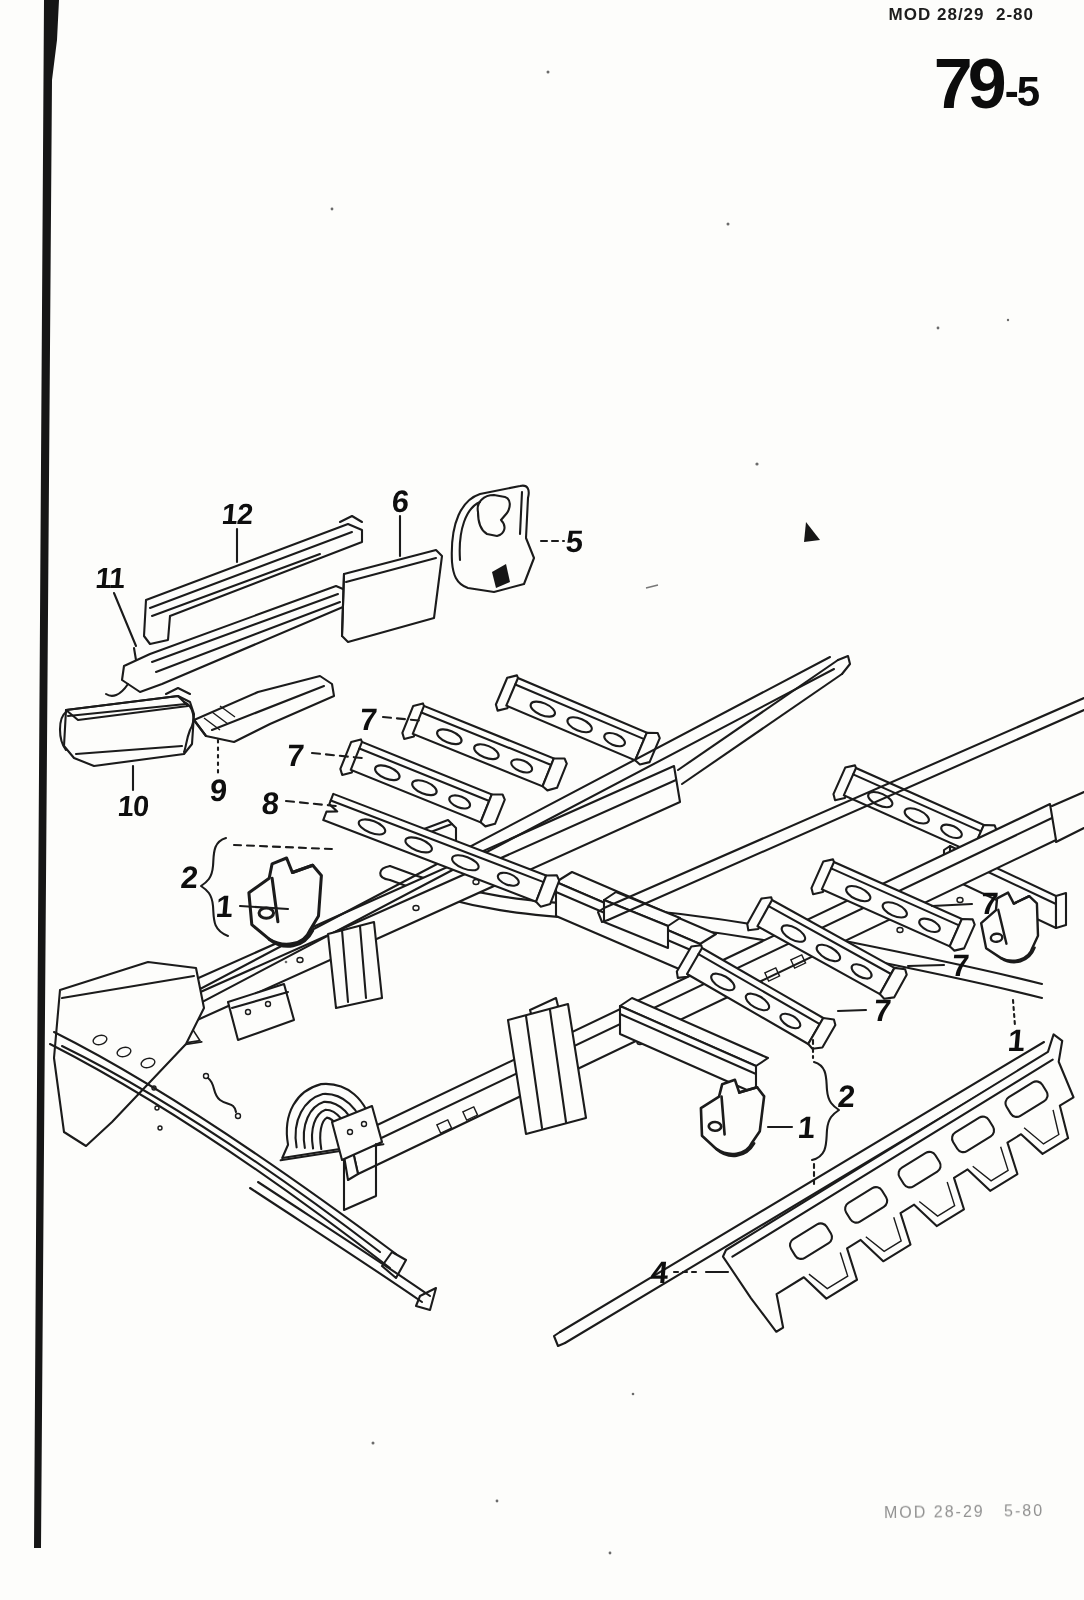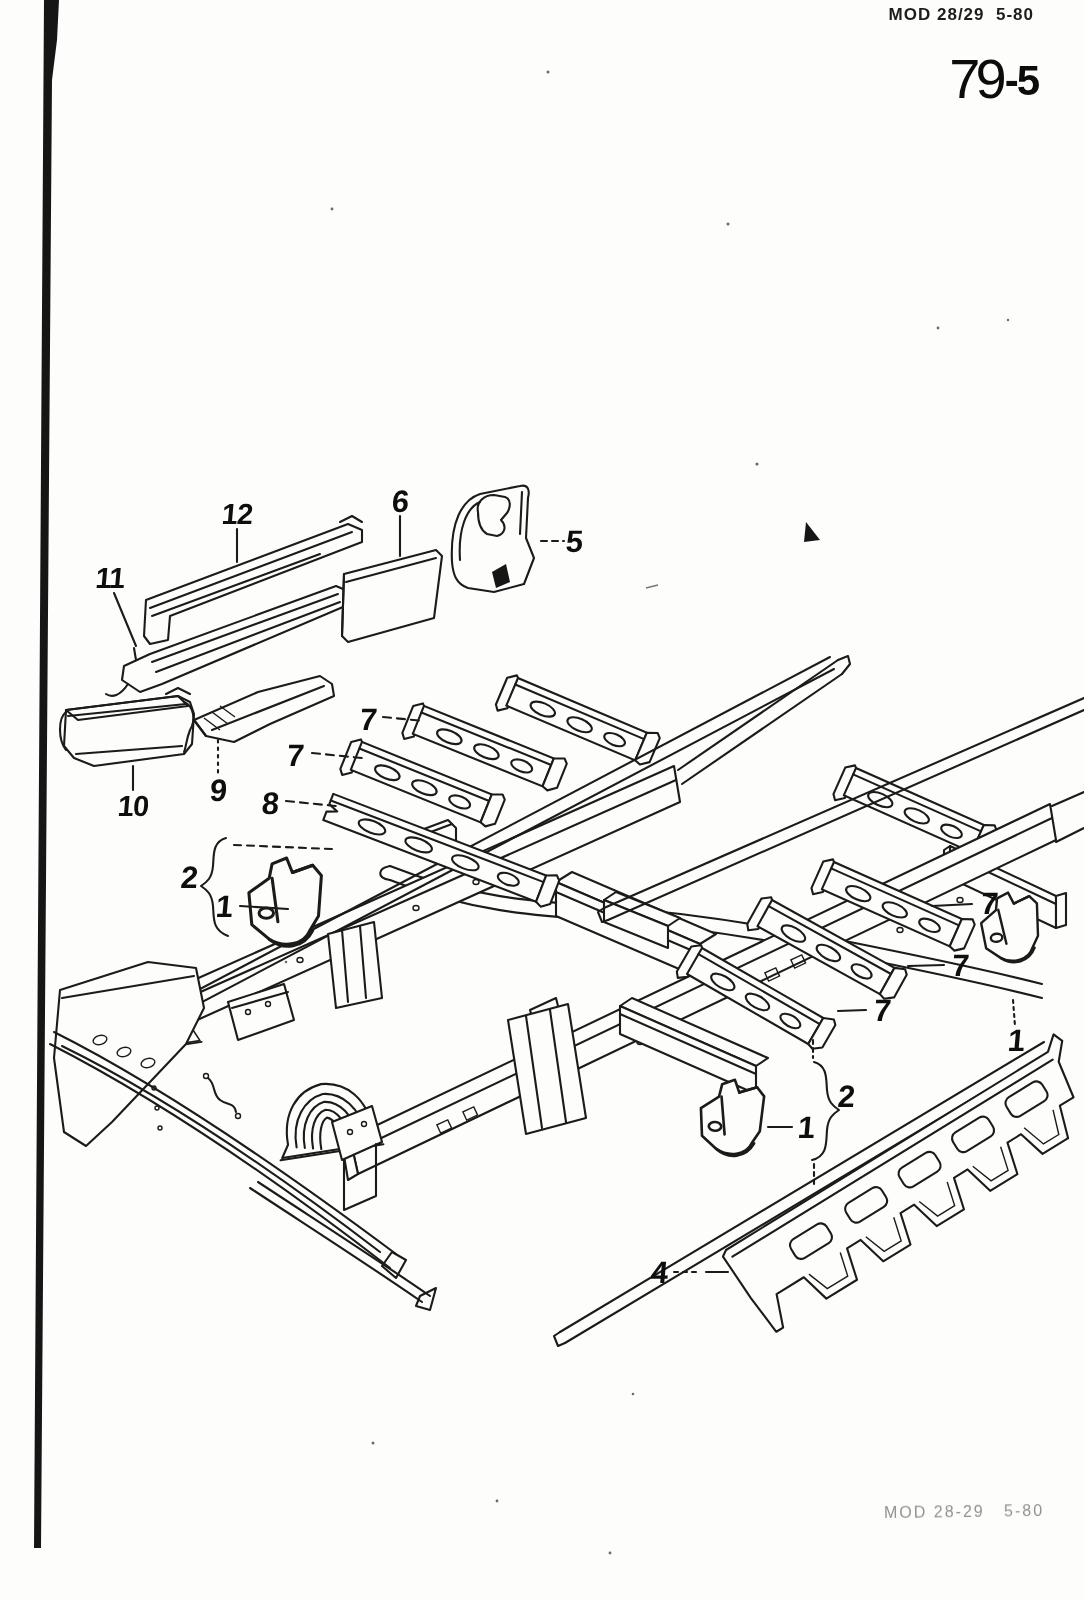--- a/index.html
+++ b/index.html
@@ -31,21 +31,21 @@
   .doc-code{
     position:absolute;top:5px;right:50px;
     font-size:17px;font-weight:600;color:#1d1d1d;letter-spacing:1px;
     white-space:pre;
   }
   .page-num{
     position:absolute;top:56px;right:46px;
     display:flex;align-items:flex-end;color:#0c0c0c;
   }
   .page-num .main{
-    font-size:56px;font-weight:400;line-height:0.82;letter-spacing:-5px;
+    font-size:70px;font-weight:700;line-height:0.82;letter-spacing:-5px;
   }
   .page-num .sub{
     font-size:42px;font-weight:800;line-height:1;margin-left:3px;letter-spacing:-2px;
   }
   .footer-code{
     position:absolute;left:884px;top:1503px;
     font-size:16px;color:#7d7d7d;letter-spacing:2px;opacity:.85;
     filter:blur(0.4px);transform:rotate(-0.8deg);white-space:pre;
   }
 </style>
@@ -332,21 +332,21 @@
 <div class="callout" style="left:189px;top:877px">2</div>
 <div class="callout" style="left:224px;top:906px">1</div>
 <div class="callout" style="left:989px;top:903px">7</div>
 <div class="callout" style="left:960px;top:965px">7</div>
 <div class="callout" style="left:882px;top:1010px">7</div>
 <div class="callout" style="left:1016px;top:1040px">1</div>
 <div class="callout" style="left:846px;top:1096px">2</div>
 <div class="callout" style="left:806px;top:1127px">1</div>
 <div class="callout" style="left:659px;top:1272px">4</div>
 
-<div class="doc-code">MOD 28/29  5-80</div>
+<div class="doc-code">MOD 28/29  2-80</div>
 
 <div class="page-num">
   <span class="main">79</span>
   <span class="sub">-5</span>
 </div>
 
 <div class="footer-code">MOD 28-29   5-80</div>
 
 </div>
 

